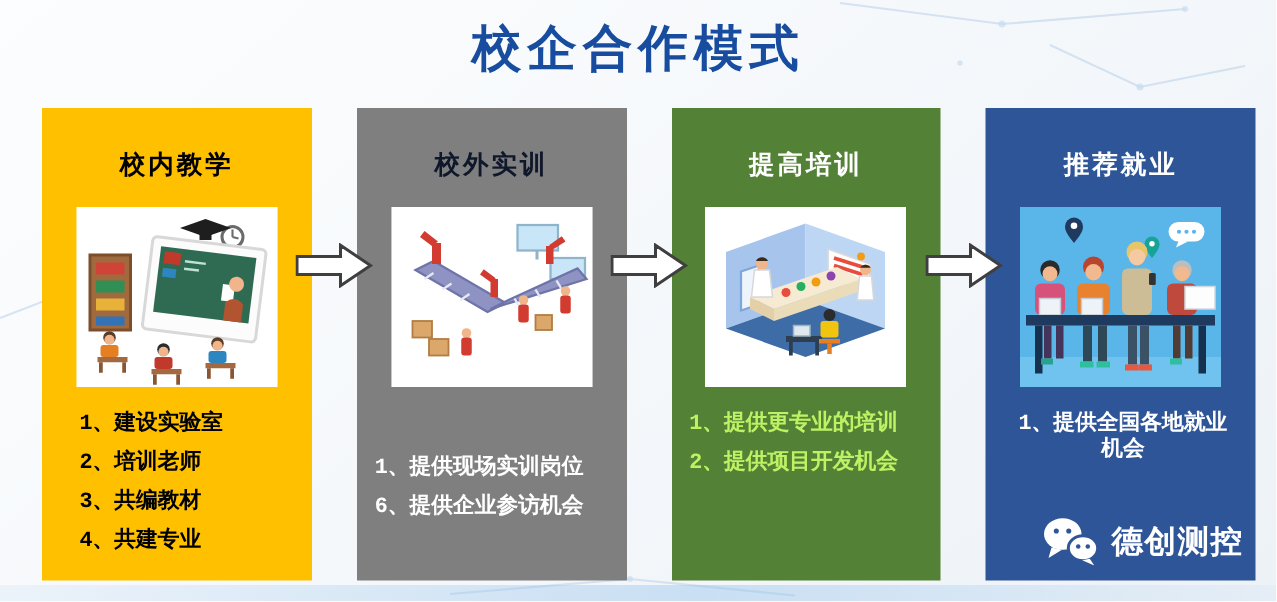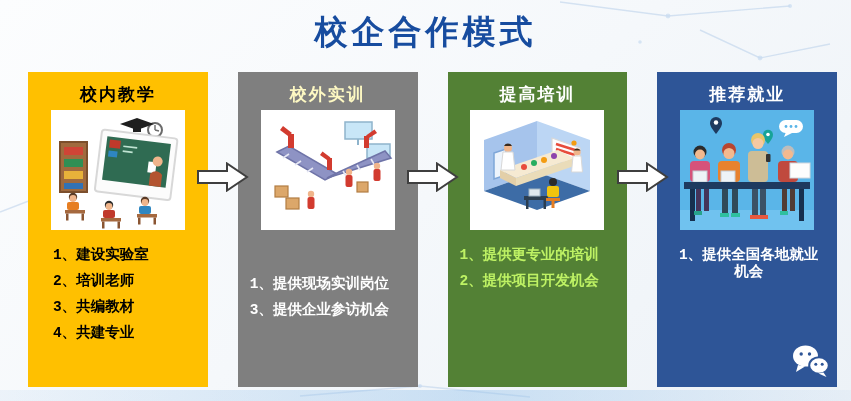--- a/index.html
+++ b/index.html
@@ -16,21 +16,21 @@
   .main-title{
     position:absolute;top:10px;left:0;right:0;margin:0;text-align:center;
     font-size:33px;font-weight:bold;letter-spacing:4px;
   }
   .columns{
     position:absolute;left:28px;top:72px;width:809px;height:315px;
     display:flex;gap:30px;
   }
   .col{flex:1;box-sizing:border-box;padding:10px 12px 0;}
   .col-title{
-    margin:0;text-align:center;font-size:17px;font-weight:bold;
+    margin:16px;text-align:center;font-size:17px;font-weight:bold;
     letter-spacing:2px;height:24px;line-height:24px;
   }
   .card{
     width:134px;height:120px;margin:4px auto 0;background:#fff;overflow:hidden;
   }
   .card svg{display:block;width:100%;height:100%;}
   .items{margin-top:17px;font-size:14.5px;font-weight:bold;line-height:16px;}
   .item{margin-bottom:10px;font-family:Liberation Mono, monospace;}
   .col-0 .items{margin-left:13px;}
   .col-3 .items{margin-left:3px;line-height:17px;text-align:center;}
@@ -122,21 +122,21 @@
       </div>
       <div class="items" style="color: rgb(0, 0, 0);">
         <div class="item">1、建设实验室</div>
         <div class="item">2、培训老师</div>
         <div class="item">3、共编教材</div>
         <div class="item">4、共建专业</div>
       </div>
     </section>
 
     <section class="col col-1" style="background-color: rgb(127, 127, 127);">
-      <h2 class="col-title" style="color: #fef9c3;">校外实训</h2>
+      <h2 class="col-title" style="color: #0f172a;">校外实训</h2>
       <div class="card">
         <svg viewBox="0 0 134 120">
           <rect width="134" height="120" fill="#ffffff"></rect>
           <rect x="84" y="12" width="27" height="17" fill="#c8e6f7" stroke="#8fb4cc" stroke-width="1.5"></rect>
           <path d="M97 29 v6" stroke="#8fb4cc" stroke-width="2"></path>
           <rect x="106" y="34" width="23" height="14" fill="#c8e6f7" stroke="#8fb4cc" stroke-width="1.5"></rect>
           <path d="M117 48 v5" stroke="#8fb4cc" stroke-width="2"></path>
           <polygon points="16,42 28,36 76,64 64,70" fill="#8e93c4" stroke="#6f74a8" stroke-width="1.5"></polygon>
           <polygon points="66,68 78,62 124,41 130,48" fill="#8e93c4" stroke="#6f74a8" stroke-width="1.5"></polygon>
           <path d="M28,44 l-6,4 M40,51 l-6,4 M52,58 l-6,4 M82,61 l3,5 M96,55 l3,5 M110,49 l3,5" stroke="#e6e8f4" stroke-width="1.6"></path>
@@ -156,21 +156,21 @@
               <rect x="84.5" y="65" width="7" height="12" rx="2" fill="#d23b2f"></rect>
             <circle cx="116" cy="56" r="3.2" fill="#f0b58b"></circle>
               <rect x="112.5" y="59" width="7" height="12" rx="2" fill="#d23b2f"></rect>
             <circle cx="50" cy="84" r="3.2" fill="#f0b58b"></circle>
               <rect x="46.5" y="87" width="7" height="12" rx="2" fill="#d23b2f"></rect>
           </g>
         </svg>
       </div>
       <div class="items" style="color: rgb(255, 255, 255); margin-top: 46px;">
         <div class="item">1、提供现场实训岗位</div>
-        <div class="item">3、提供企业参访机会</div>
+        <div class="item">6、提供企业参访机会</div>
       </div>
     </section>
 
     <section class="col col-2" style="background-color: rgb(83, 129, 53);">
       <h2 class="col-title" style="color: rgb(255, 255, 255);">提高培训</h2>
       <div class="card">
         <svg viewBox="0 0 134 120">
           <rect width="134" height="120" fill="#ffffff"></rect>
           <polygon points="14,30 67,11 67,62 14,81" fill="#a6c4ec"></polygon>
           <polygon points="67,11 120,30 120,81 67,62" fill="#bcd6f4"></polygon>
@@ -286,16 +286,17 @@
     <svg width="37" height="33" viewBox="0 0 37 33">
       <ellipse cx="13.5" cy="12" rx="12.5" ry="10.5" fill="#fff"></ellipse>
       <polygon points="6,21 4,28 13,22.5" fill="#fff"></polygon>
       <circle cx="9.2" cy="10" r="1.7" fill="#2E5597"></circle>
         <circle cx="17.5" cy="10" r="1.7" fill="#2E5597"></circle>
       <ellipse cx="27" cy="21.5" rx="9.8" ry="8.3" fill="#fff" stroke="#2E5597" stroke-width="2"></ellipse>
       <polygon points="31.5,28.5 34.5,33 26.5,29.5" fill="#fff"></polygon>
       <circle cx="23.8" cy="20.3" r="1.5" fill="#2E5597"></circle>
         <circle cx="30.2" cy="20.3" r="1.5" fill="#2E5597"></circle>
     </svg>
+    <span style="color: rgb(255, 255, 255);">德创测控</span>
   </div>
 
   <div class="bottom-glow"></div>
 </div>
 
 </body></html>

